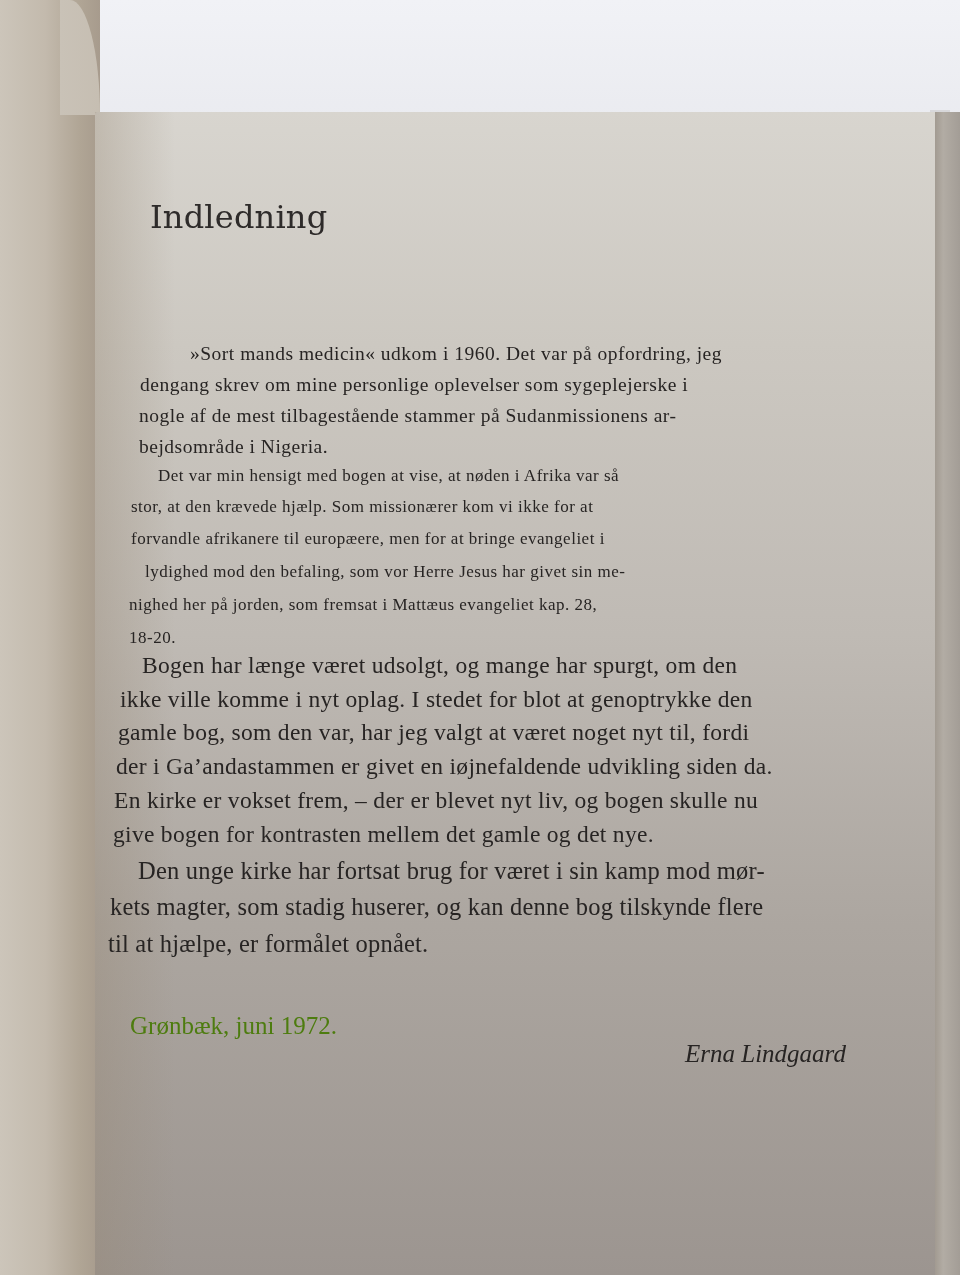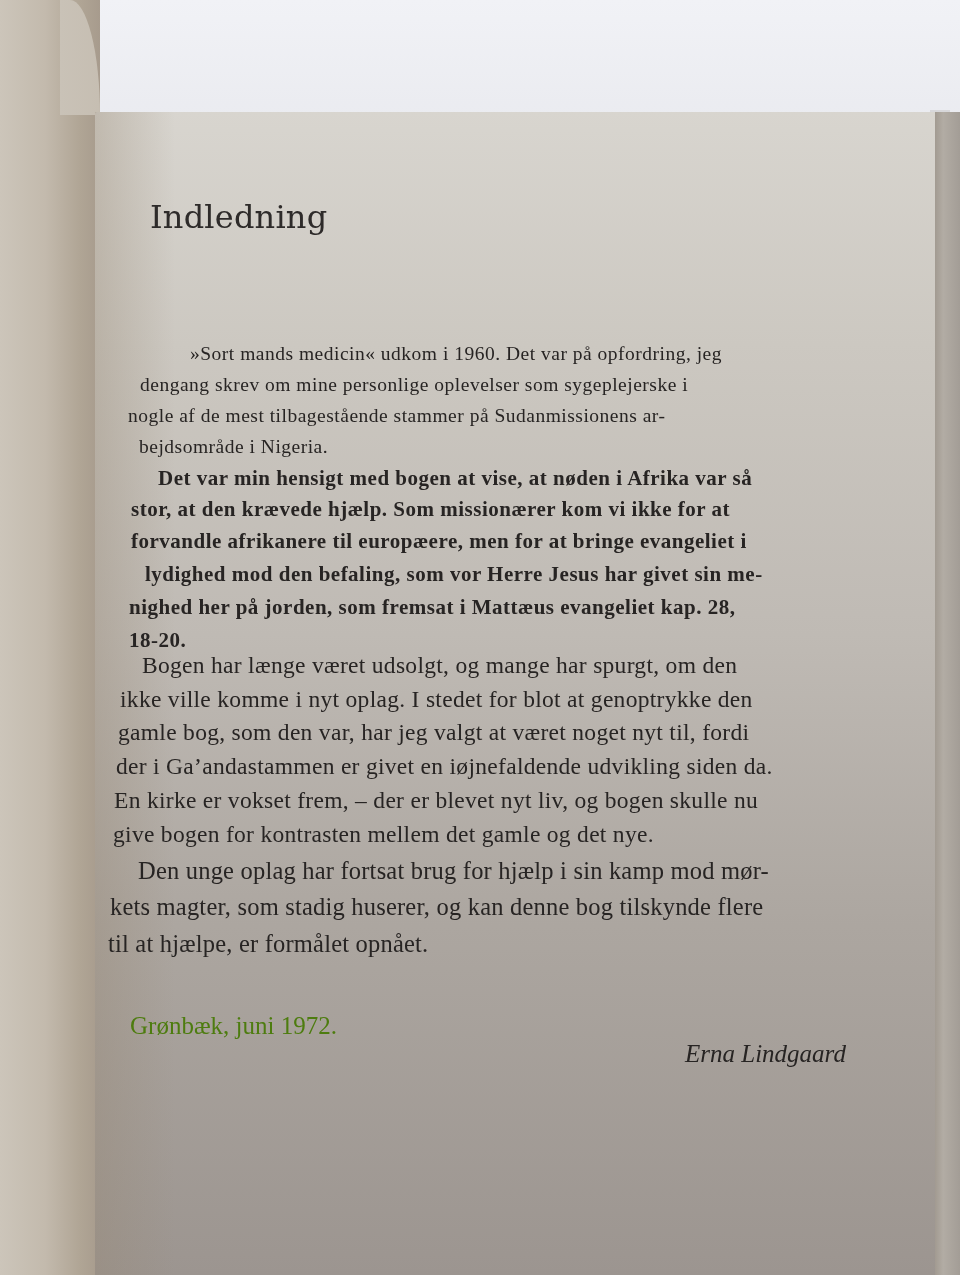--- a/index.html
+++ b/index.html
@@ -86,21 +86,21 @@
       font-family: "Liberation Serif", serif;
       white-space: nowrap;
     }
     .line {
       position: absolute;
       white-space: nowrap;
     }
 
     
     .p1 .line { font-size: 19.5px; letter-spacing: 0.5px; }
-    .p2 .line { font-size: 21px; letter-spacing: 0.5px; font-weight: bold; }
+    .p2 .line { font-size: 17px; letter-spacing: 0.5px; }
     .p3 .line { font-size: 23.5px; letter-spacing: 0.3px; }
     .p4 .line { font-size: 24.5px; letter-spacing: 0.2px; }
 
     .place-date {
       position: absolute;
       left: 130px; top: 1012px;
       font-family: "Liberation Serif", serif;
       font-size: 25px;
       color: #4d7c0f;
       white-space: nowrap;
@@ -125,21 +125,21 @@
 <div class="right-edge"></div>
 
 <div class="page"></div>
 <div class="page-shade-left"></div>
 
 <h1 class="heading">Indledning</h1>
 
 <div class="body-text p1">
   <span class="line" style="left:146px; top:343px;margin-left:44px;">»Sort mands medicin« udkom i 1960. Det var på opfordring, jeg</span>
   <span class="line" style="left:140px; top:374px;">dengang skrev om mine personlige oplevelser som sygeplejerske i</span>
-  <span class="line" style="left:128px; top:405px;text-align:right;">nogle af de mest tilbagestående stammer på Sudanmissionens ar-</span>
+  <span class="line" style="left:139px; top:405px;text-align:right;">nogle af de mest tilbagestående stammer på Sudanmissionens ar-</span>
   <span class="line" style="left:139px; top:436px;">bejdsområde i Nigeria.</span>
 </div>
 
 <div class="body-text p2">
   <span class="line" style="left:158px; top:466px;">Det var min hensigt med bogen at vise, at nøden i Afrika var så</span>
   <span class="line" style="left:131px; top:497px;">stor, at den krævede hjælp. Som missionærer kom vi ikke for at</span>
   <span class="line" style="left:131px; top:529px;">forvandle afrikanere til europæere, men for at bringe evangeliet i</span>
   <span class="line" style="left:145px; top:562px;">lydighed mod den befaling, som vor Herre Jesus har givet sin me-</span>
   <span class="line" style="left:129px; top:595px;">nighed her på jorden, som fremsat i Mattæus evangeliet kap. 28,</span>
   <span class="line" style="left:129px; top:628px;">18-20.</span>
@@ -148,19 +148,19 @@
 <div class="body-text p3">
   <span class="line" style="left:142px; top:652px;">Bogen har længe været udsolgt, og mange har spurgt, om den</span>
   <span class="line" style="left:120px; top:686px;">ikke ville komme i nyt oplag. I stedet for blot at genoptrykke den</span>
   <span class="line" style="left:118px; top:719px;">gamle bog, som den var, har jeg valgt at været noget nyt til, fordi</span>
   <span class="line" style="left:116px; top:753px;">der i Ga’andastammen er givet en iøjnefaldende udvikling siden da.</span>
   <span class="line" style="left:114px; top:787px;">En kirke er vokset frem, – der er blevet nyt liv, og bogen skulle nu</span>
   <span class="line" style="left:113px; top:821px;">give bogen for kontrasten mellem det gamle og det nye.</span>
 </div>
 
 <div class="body-text p4">
-  <span class="line" style="left:138px; top:857px;">Den unge oplag har fortsat brug for hjælp i sin kamp mod mør-</span>
+  <span class="line" style="left:138px; top:857px;">Den unge kirke har fortsat brug for været i sin kamp mod mør-</span>
   <span class="line" style="left:110px; top:893px;">kets magter, som stadig huserer, og kan denne bog tilskynde flere</span>
   <span class="line" style="left:108px; top:930px;">til at hjælpe, er formålet opnået.</span>
 </div>
 
 <div class="place-date">Grønbæk, juni 1972.</div>
 <div class="signature">Erna Lindgaard</div>
 
 </body></html>

